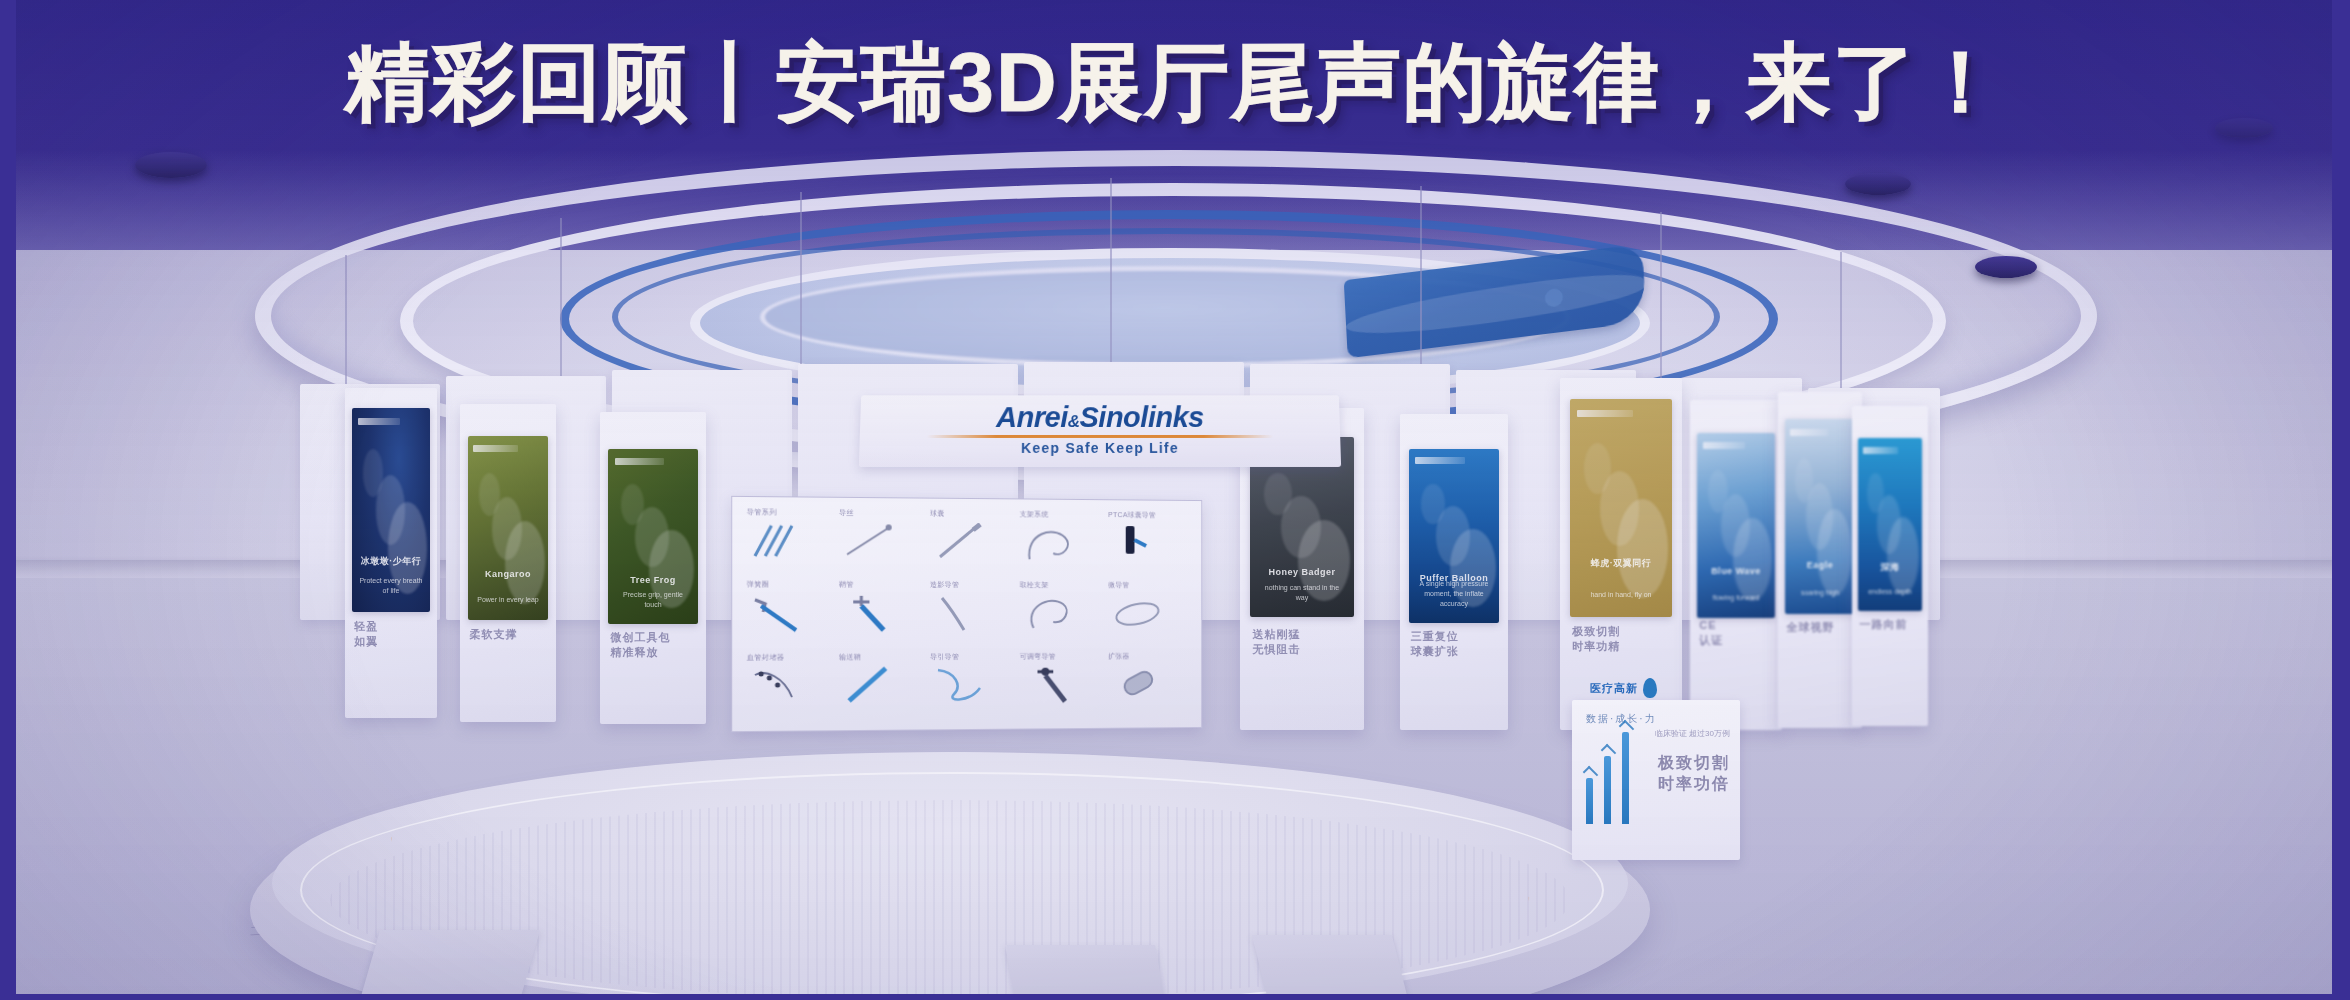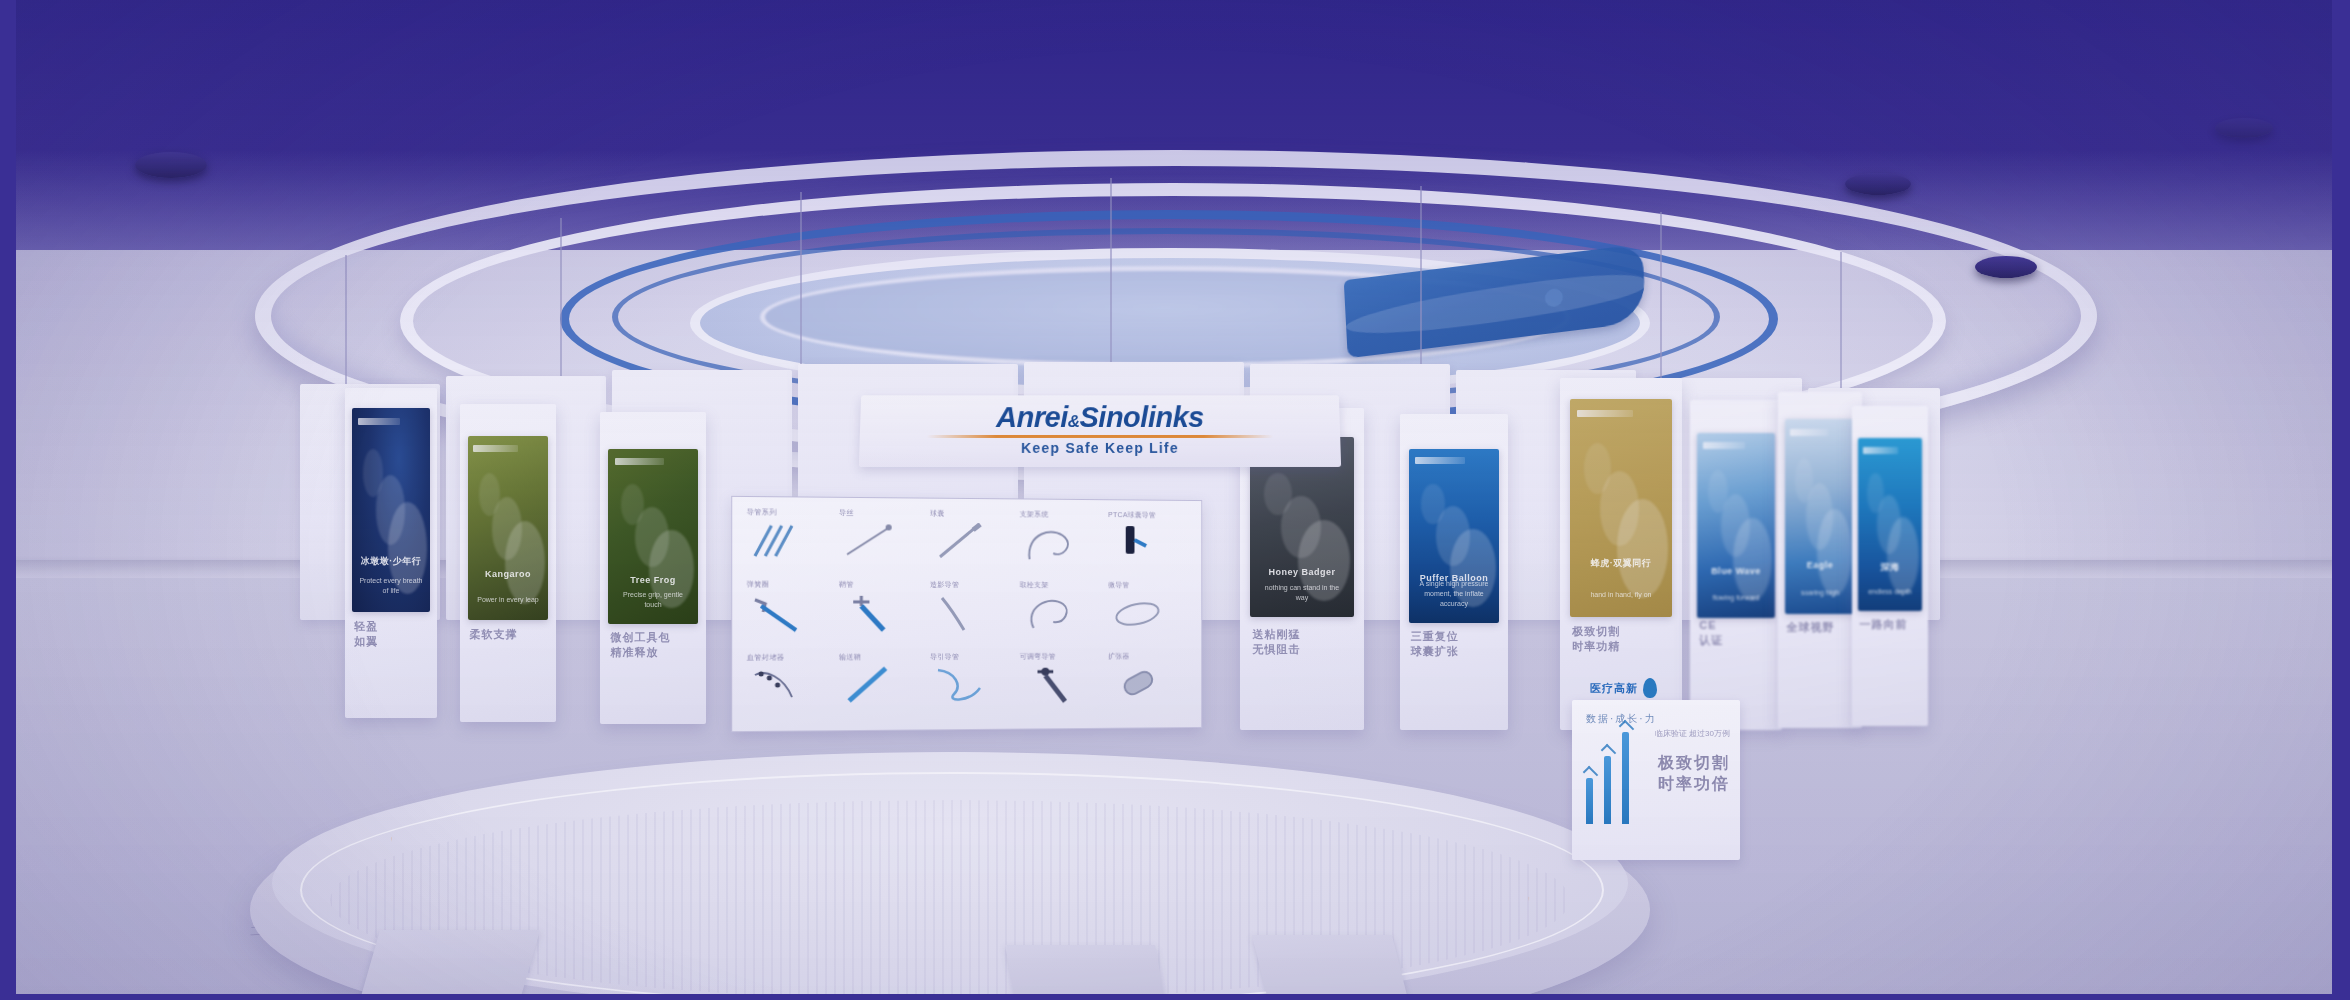--- a/index.html
+++ b/index.html
@@ -637,18 +637,19 @@
         <div class="bc-bar" style="height: 92px;"></div>
       </div>
     <div class="bc-small">临床验证 超过30万例</div>
     <div class="bc-cn" id="bc-cn" style="white-space: pre-line;">极致切割
 时率功倍</div>
   </div>
 
   <div class="purple-cast"></div>
   <div class="vignette"></div>
 
+  <div class="title">精彩回顾丨安瑞3D展厅尾声的旋律，来了！</div>
 
   <div class="frame-edge frame-left"></div>
   <div class="frame-edge frame-right"></div>
   <div class="frame-edge frame-bottom"></div>
 
 </div>
 
 </body></html>

